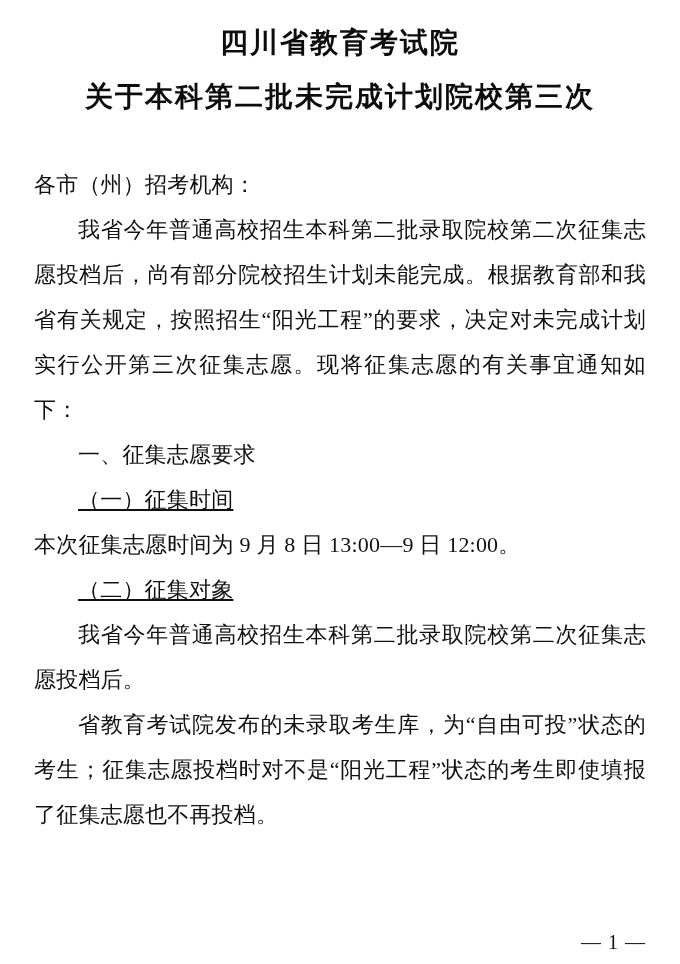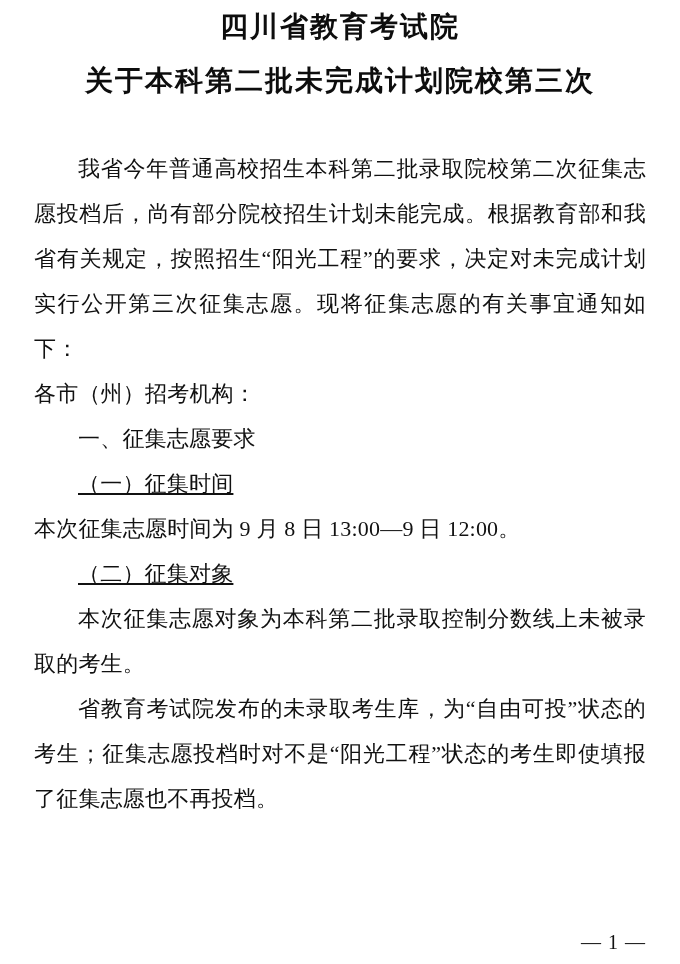--- a/index.html
+++ b/index.html
@@ -15,20 +15,21 @@
     overflow: hidden;
   }
   .page {
     position: relative;
     width: 680px;
     height: 964px;
     box-sizing: border-box;
     padding: 0 34px;
   }
   .title-block {
+    padding-top: 16px;
     text-align: center;
   }
   .title-line {
     font-size: 28px;
     font-weight: bold;
     letter-spacing: 2px;
     line-height: 54px;
     color: #0d0d0d;
   }
   .body-block {
@@ -73,33 +74,33 @@
 
 <div class="page">
 
   <div class="title-block">
     <div class="title-line">四川省教育考试院</div>
     <div class="title-line">关于本科第二批未完成计划院校第三次</div>
   </div>
 
   <div class="body-block">
 
+    <p class="para indent-0">各市（州）招考机构：</p>
+
     <p class="para indent-1">我省今年普通高校招生本科第二批录取院校第二次征集志愿投档后，尚有部分院校招生计划未能完成。根据教育部和我省有关规定，按照招生“阳光工程”的要求，决定对未完成计划实行公开第三次征集志愿。现将征集志愿的有关事宜通知如下：</p>
-
-    <p class="para indent-0">各市（州）招考机构：</p>
 
     <p class="para heading">一、征集志愿要求</p>
 
     <p class="para subheading">（一）征集时间</p>
 
     <p class="para indent-0">本次征集志愿时间为 9 月 8 日 13:00—9 日 12:00。</p>
 
     <p class="para subheading">（二）征集对象</p>
 
-    <p class="para indent-1">本次征集志愿对象为本科第二批录取控制分数线上未被录取的考生。</p>
+    <p class="para indent-1">我省今年普通高校招生本科第二批录取院校第二次征集志愿投档后。</p>
 
     <p class="para indent-1">省教育考试院发布的未录取考生库，为“自由可投”状态的考生；征集志愿投档时对不是“阳光工程”状态的考生即使填报了征集志愿也不再投档。</p>
 
   </div>
 
   <div class="footer">— 1 —</div>
 
 </div>
 
 </body></html>

